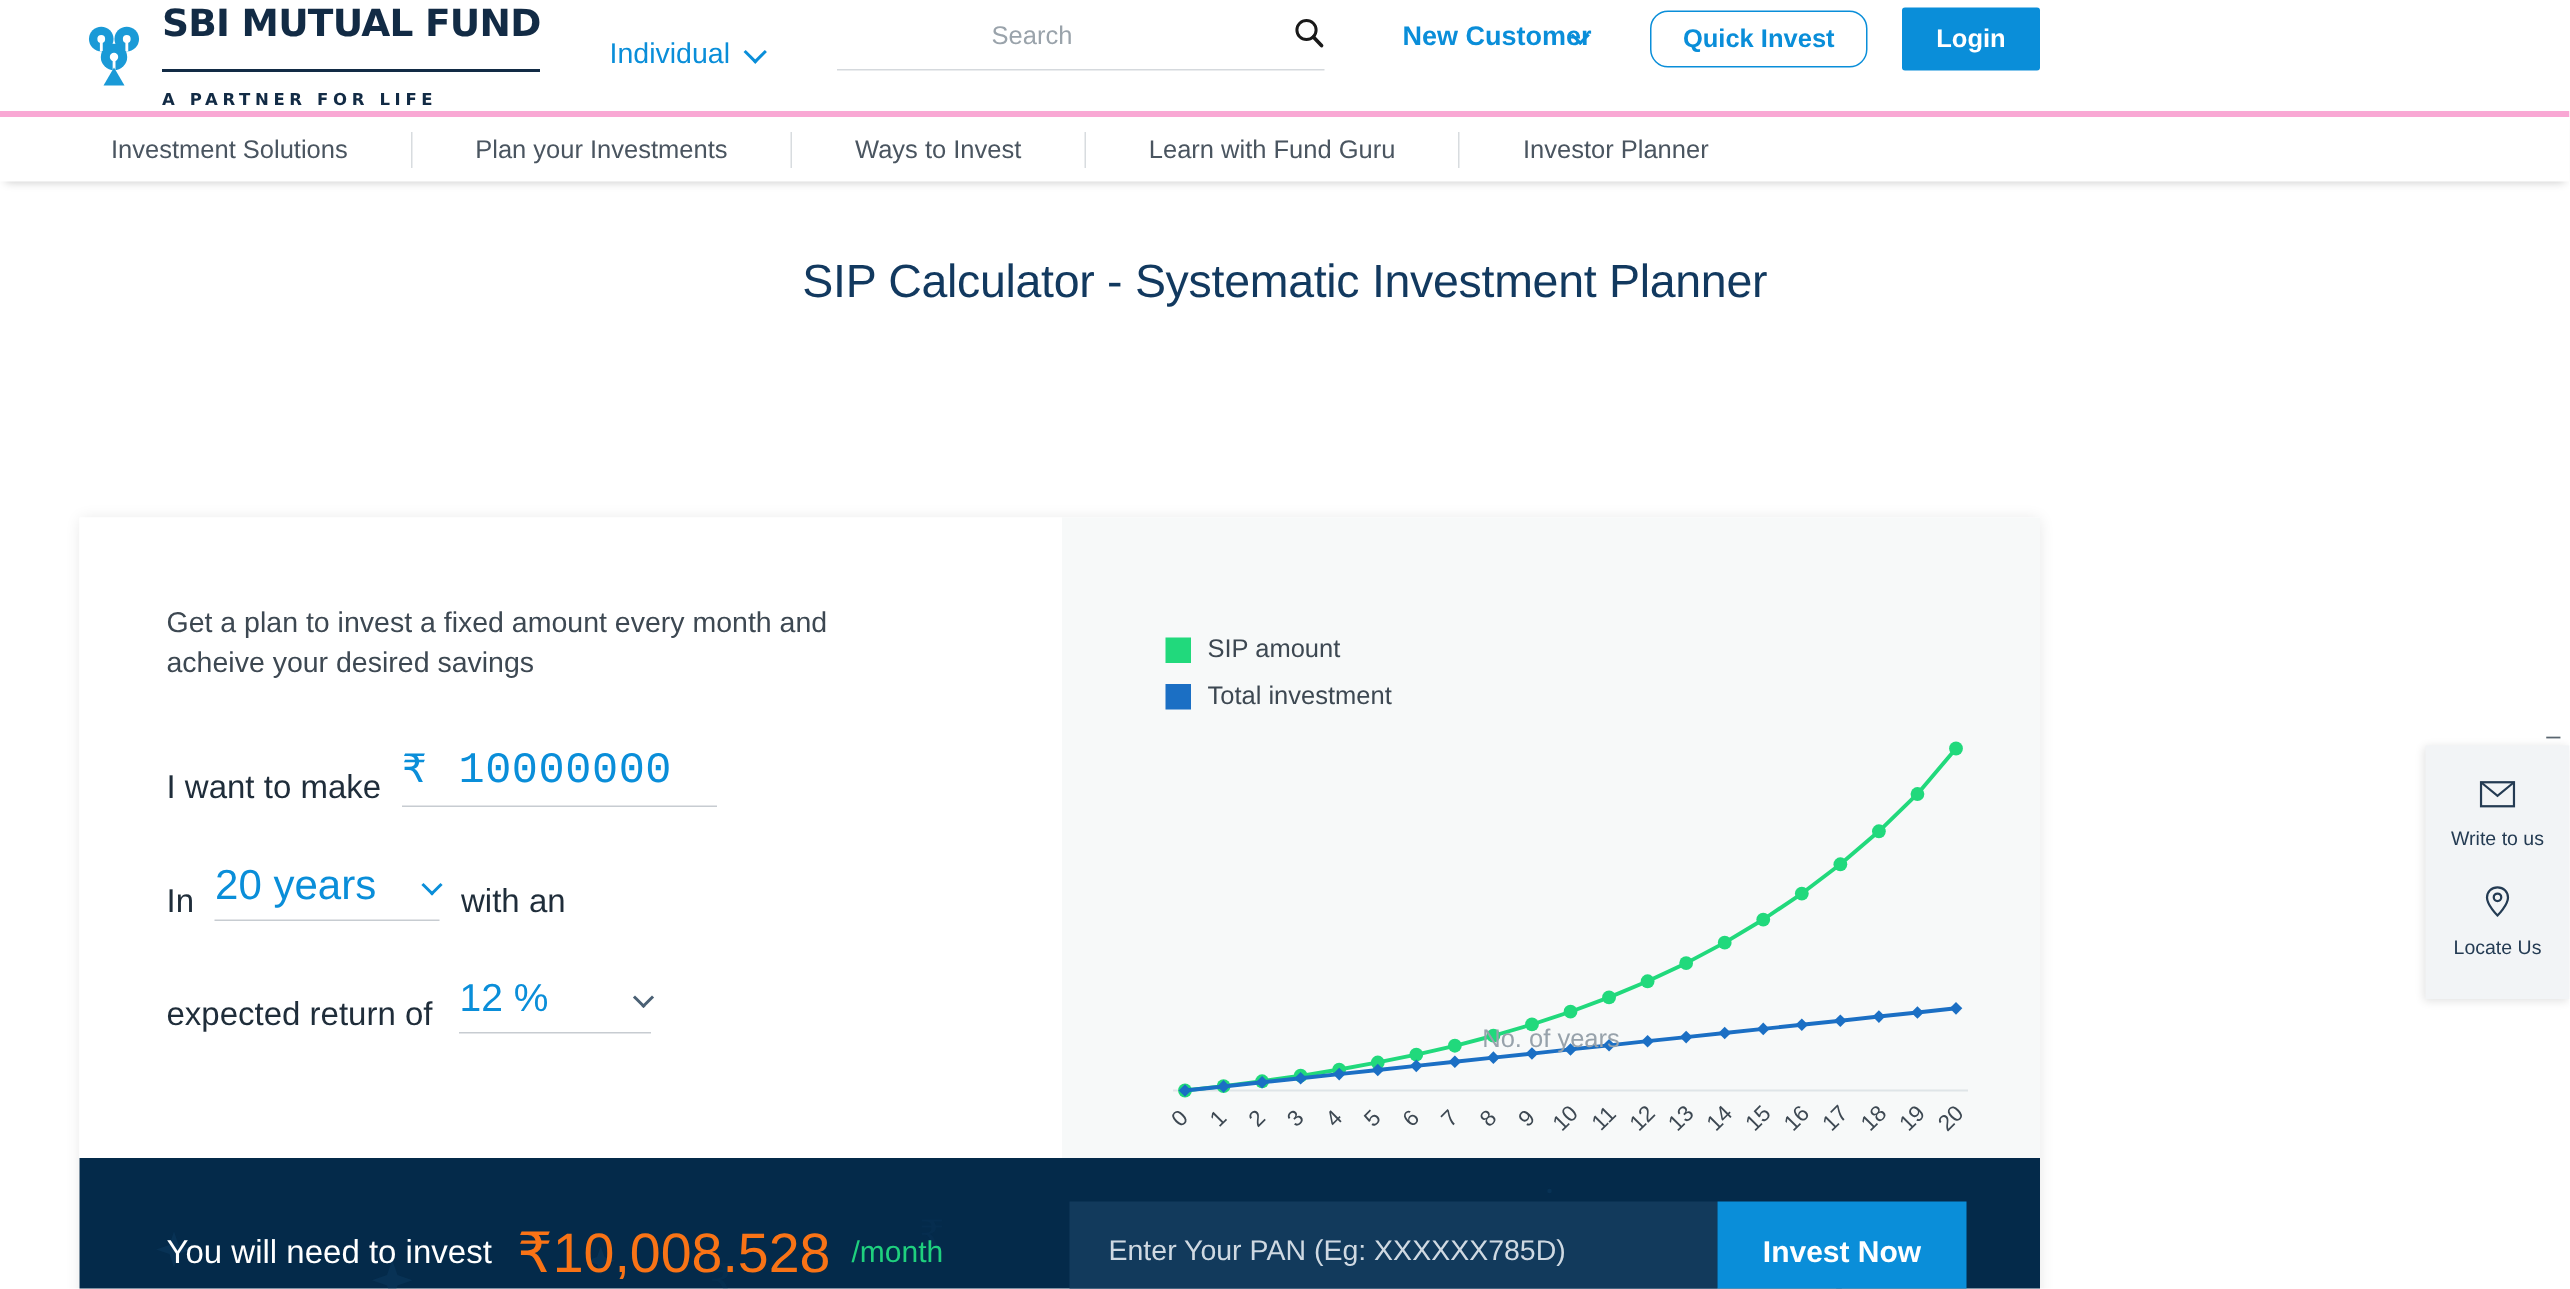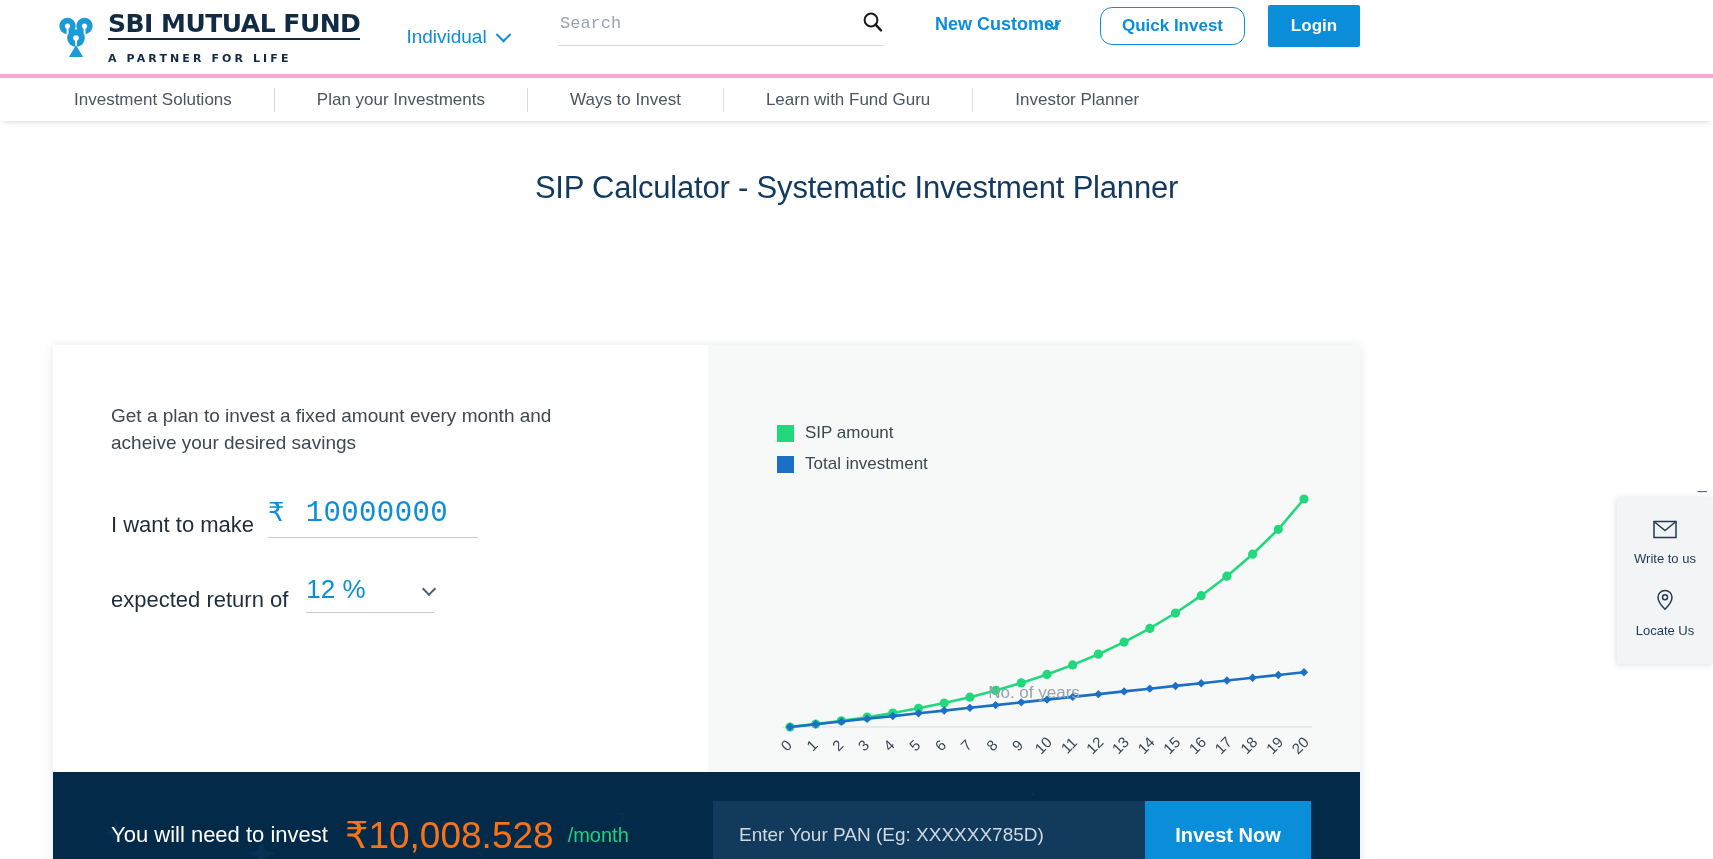--- a/index.html
+++ b/index.html
@@ -31,21 +31,21 @@
   }
   .logo-mark { width: 46px; height: 46px; flex: none; }
   .logo-text { display: flex; flex-direction: column; line-height: 1; }
   .logo-title {
     font-family: "DejaVu Sans", sans-serif;
     font-weight: bold;
     font-size: 25px;
     letter-spacing: -0.5px;
     color: #122b45;
     border-bottom: 2px solid #122b45;
-    padding-bottom: 2px;
+    padding-bottom: 18px;
   }
   .logo-sub {
     font-family: "DejaVu Sans", sans-serif;
     font-weight: bold;
     font-size: 11px;
     letter-spacing: 3.1px;
     color: #122b45;
     margin-top: 13px;
   }
   .individual-sel {
@@ -70,25 +70,26 @@
     width: 325px;
     border-bottom: 1px solid #d5d9dd;
     display: flex;
     align-items: center;
     padding-bottom: 6px;
   }
   .search-input {
     border: none;
     outline: none;
     background: transparent;
-    font-family: Liberation Mono, monospace;
+    font-family: Liberation Sans, sans-serif;
     font-size: 17px;
     color: #7f1d1d;
     width: 260px;
     padding: 6px 2px;
+    text-align: center;
   }
   .search-input::placeholder { color: #9aa3ab; }
   .search-icon { margin-left: auto; color: #1a1a1a; }
 
   .new-customer {
     position: absolute;
     left: 935px;
     top: 14px;
     color: #0a8ed9;
     font-size: 18px;
@@ -487,20 +488,28 @@
       <p class="lead">Get a plan to invest a fixed amount every month and acheive your desired savings</p>
 
       <div class="field-row">
         <span class="field-label">I want to make</span>
         <span class="field-under amount-field">
           <span class="rupee">₹</span>
           <input class="amount-val" type="text" value="10000000" style="">
         </span>
       </div>
 
+      <div class="field-row">
+        <span class="field-label">In</span>
+        <span class="field-under years-field">
+          <span class="years-val">20 years</span>
+          <i class="sel-chev"></i>
+        </span>
+        <span class="field-label">with an</span>
+      </div>
 
       <div class="field-row">
         <span class="field-label">expected return of</span>
         <span class="field-under pct-field">
           <span class="pct-val">12 %</span>
           <i class="sel-chev"></i>
         </span>
       </div>
     </div>
 

